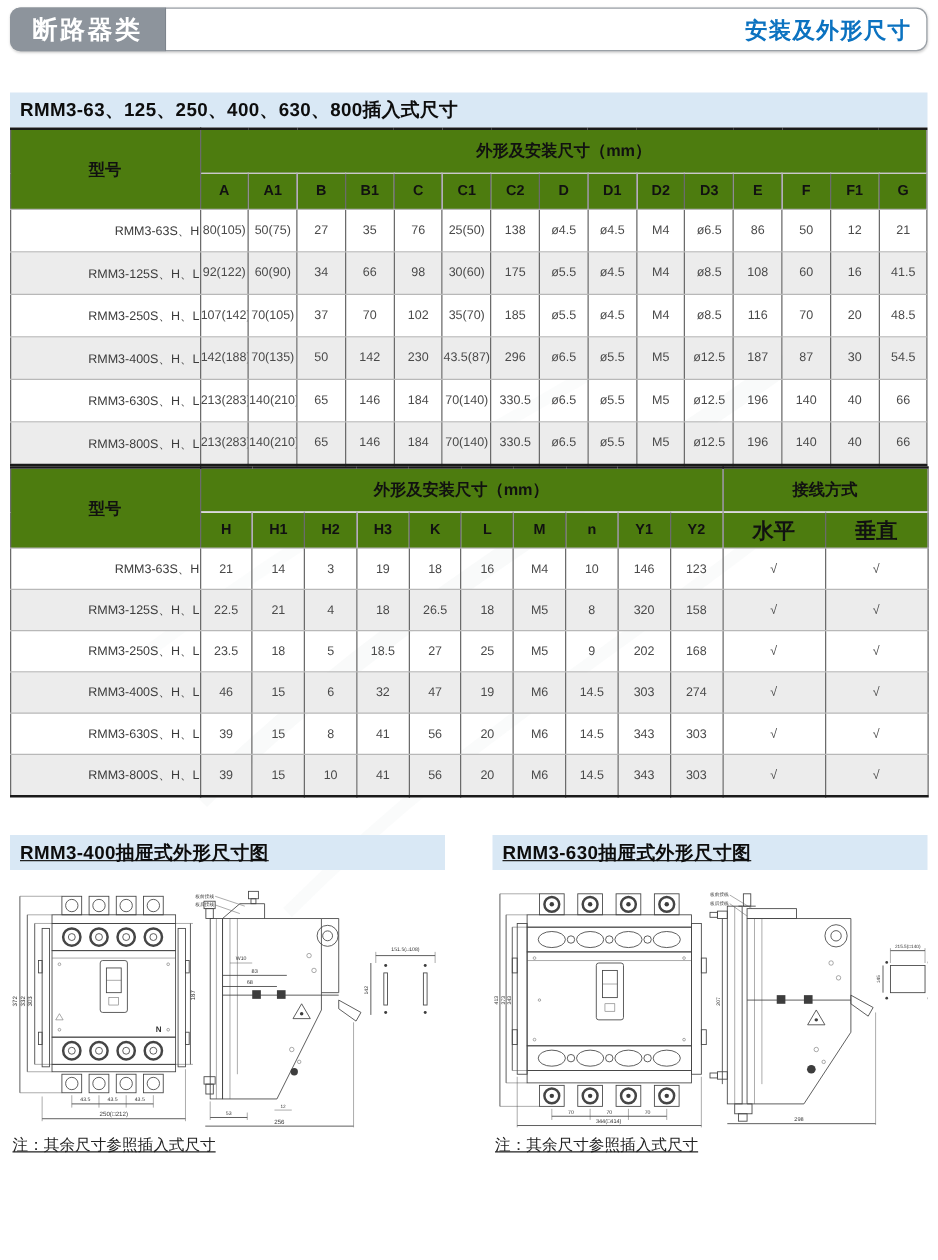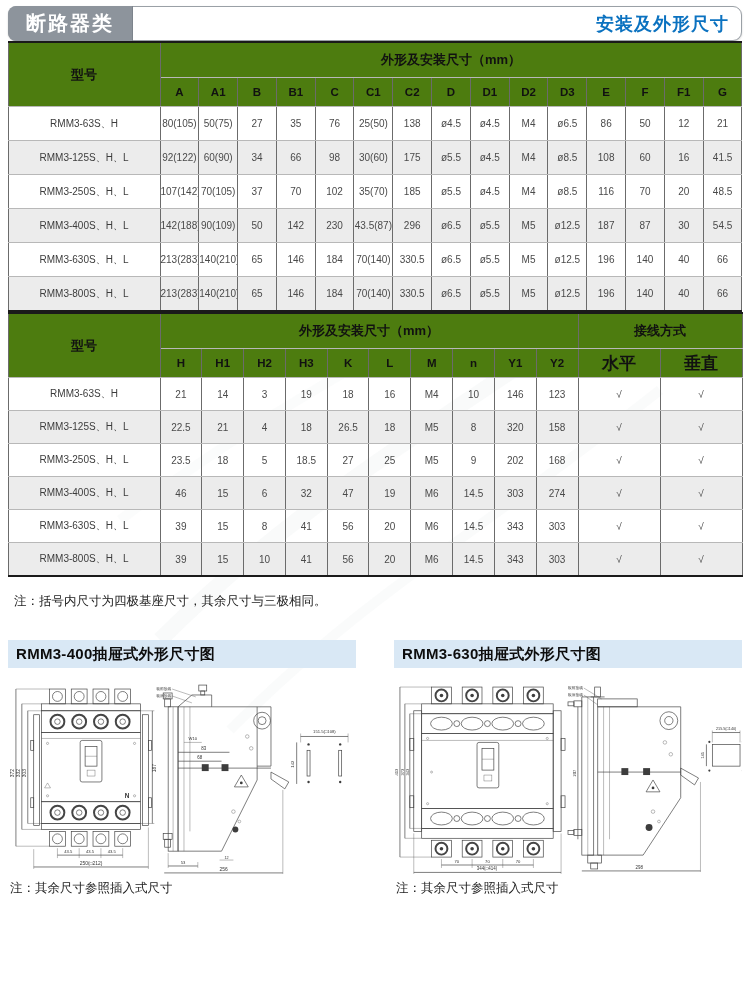--- a/index.html
+++ b/index.html
@@ -32,29 +32,29 @@
              text-align:center;vertical-align:middle;padding:0;overflow:hidden;white-space:nowrap;}
   .dims thead th{background:#4d7c0f;color:#111;}
   .group-h{height:34px;font-size:13px;font-weight:bold;border-bottom:1px solid #555;}
   .model-h{font-size:13px;font-weight:bold;}
   .col-h{height:28px;font-size:11.5px;font-weight:bold;border-bottom:1px solid #3a3a3a;}
   .col-h.cn{font-size:17px;}
   .model-h,.model-c{border-right:1.6px solid #333;}
   .t1 tbody td{height:33px;}
   .t2 tbody td{height:32px;}
   .dims tbody td{font-size:10px;color:#4a4a4a;}
-  .dims tbody td.model-c{font-size:10px;color:#3c3c3c;}
+  .dims tbody td.model-c{font-size:10px;color:#3c3c3c;text-align:right;}
   .dims tbody tr:nth-child(even) td{background:#ececec;}
   td.check-c{font-size:13px;color:#333;}
 
   .note{font-size:12.5px;color:#222;}
   .note1{margin:16px 0 0 14px;}
 
   
-  .figrow{display:flex;justify-content:space-between;margin:30px 8px 0 8px;}
+  .figrow{display:flex;justify-content:space-between;margin:30px 8px 0 8px;text-decoration:underline;}
   .figcol{width:348px;}
   svg.fig{display:block;margin-top:12px;}
   .fignote{margin:4px 0 0 2px;}
 
   .fig line,.fig rect,.fig path,.fig circle,.fig ellipse,.fig polygon{
       stroke:#454545;fill:none;stroke-width:.7;}
   .fig .thin{stroke-width:.4;stroke:#555;}
   .fig .thk{stroke-width:2;}
   .fig .fill{fill:#3d3d3d;stroke:none;}
   .fig text{fill:#333;stroke:none;font-family:"Liberation Sans","DejaVu Sans",sans-serif;}
@@ -70,20 +70,21 @@
     <path d="M160,640 C300,500 430,430 630,290" stroke="#cdd3d9" stroke-width="16" fill="none" opacity="0.12"></path>
     <path d="M230,730 C370,590 470,540 660,390" stroke="#cdd3d9" stroke-width="10" fill="none" opacity="0.10"></path>
     <path d="M120,520 C240,430 330,380 470,300" stroke="#cdd3d9" stroke-width="10" fill="none" opacity="0.08"></path>
   </svg>
 
   <div class="header">
     <div class="tab">断路器类</div>
     <div class="title">安装及外形尺寸</div>
   </div>
 
+  <div class="bar section1">RMM3-63、125、250、400、630、800插入式尺寸</div>
 
   <table class="dims t1">
       <colgroup>
         <col style="width: 152px;">
         <col style="width: 38.8px;">
         <col style="width: 38.8px;">
         <col style="width: 38.8px;">
         <col style="width: 38.8px;">
         <col style="width: 38.8px;">
         <col style="width: 38.8px;">
@@ -171,21 +172,21 @@
           <td class="val-c">M4</td>
           <td class="val-c">ø8.5</td>
           <td class="val-c">116</td>
           <td class="val-c">70</td>
           <td class="val-c">20</td>
           <td class="val-c">48.5</td>
         </tr>
         <tr>
           <td class="model-c">RMM3-400S、H、L</td>
           <td class="val-c">142(188)</td>
-          <td class="val-c">90(109)</td>
+          <td class="val-c">70(135)</td>
           <td class="val-c">50</td>
           <td class="val-c">142</td>
           <td class="val-c">230</td>
           <td class="val-c">43.5(87)</td>
           <td class="val-c">296</td>
           <td class="val-c">ø6.5</td>
           <td class="val-c">ø5.5</td>
           <td class="val-c">M5</td>
           <td class="val-c">ø12.5</td>
           <td class="val-c">187</td>
@@ -356,21 +357,20 @@
           <td class="val-c">M6</td>
           <td class="val-c">14.5</td>
           <td class="val-c">343</td>
           <td class="val-c">303</td>
           <td class="check-c">√</td>
           <td class="check-c">√</td>
         </tr>
       </tbody>
     </table>
 
-  <div class="note note1">注：括号内尺寸为四极基座尺寸，其余尺寸与三极相同。</div>
 
   <div class="figrow">
 
     <div class="figcol">
       <div class="bar">RMM3-400抽屉式外形尺寸图</div>
 
       <svg class="fig" width="348" height="196" viewBox="0 0 352 196">
 
         <g>
           <rect x="26" y="34" width="6" height="112"></rect>

